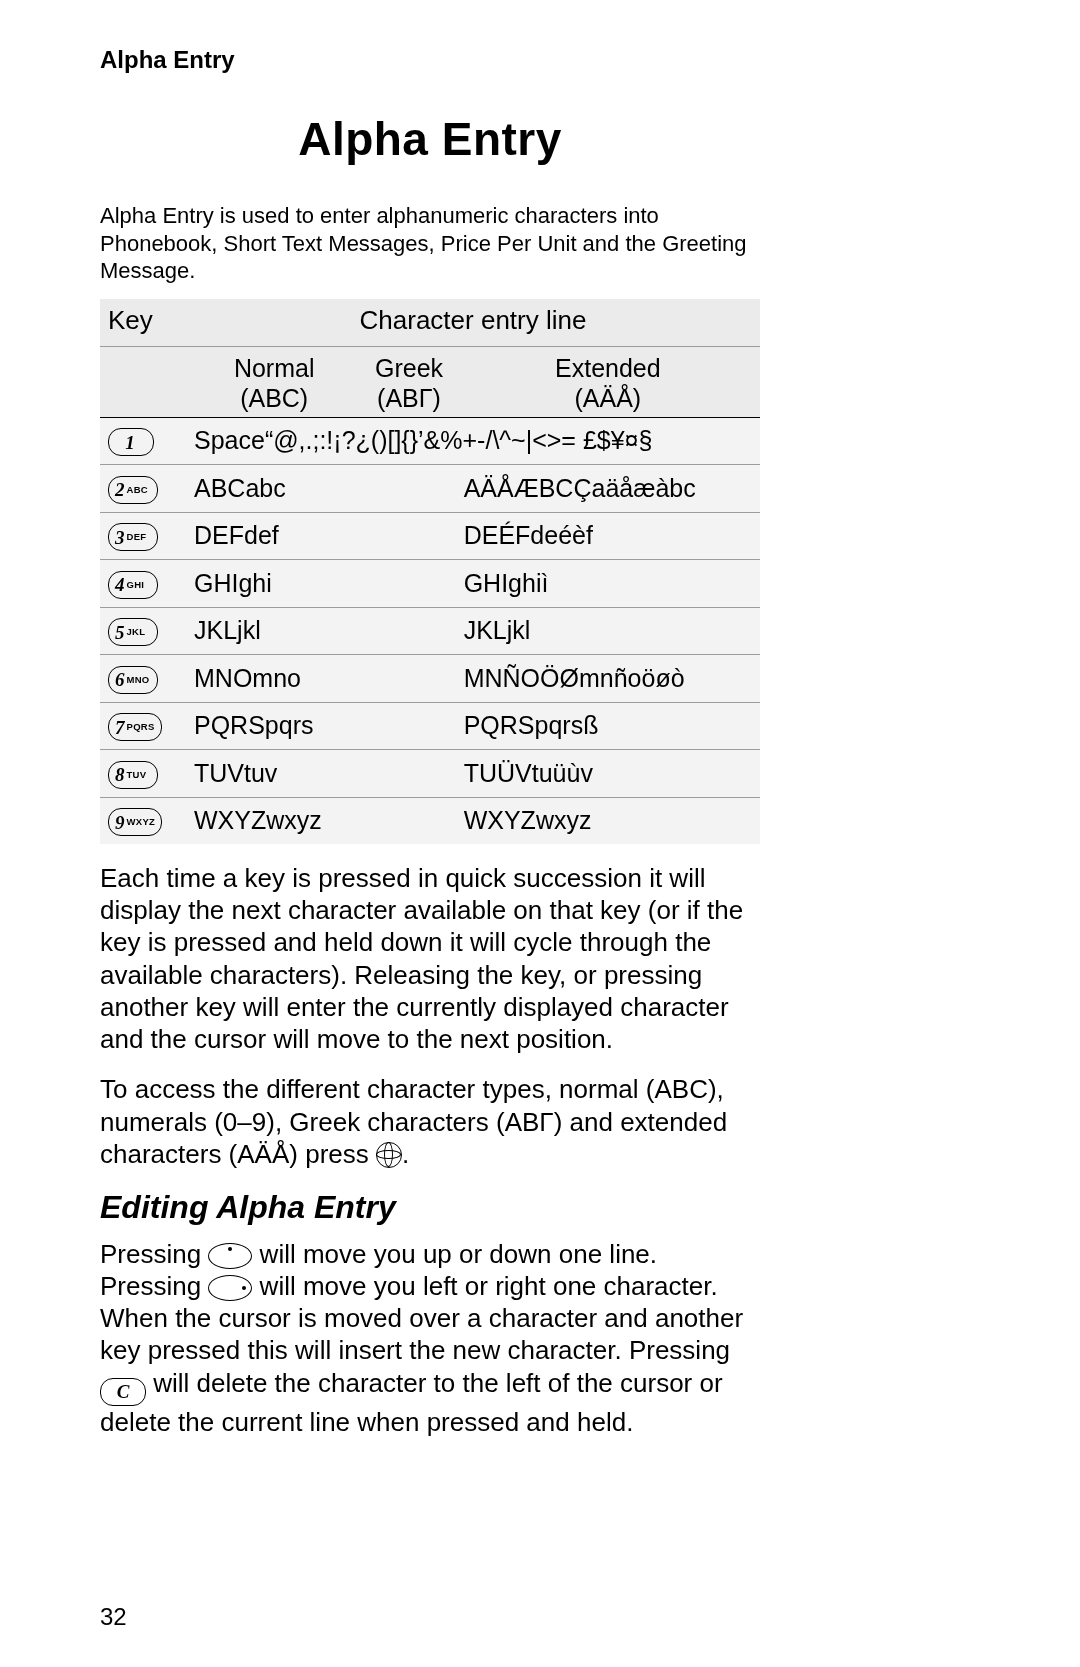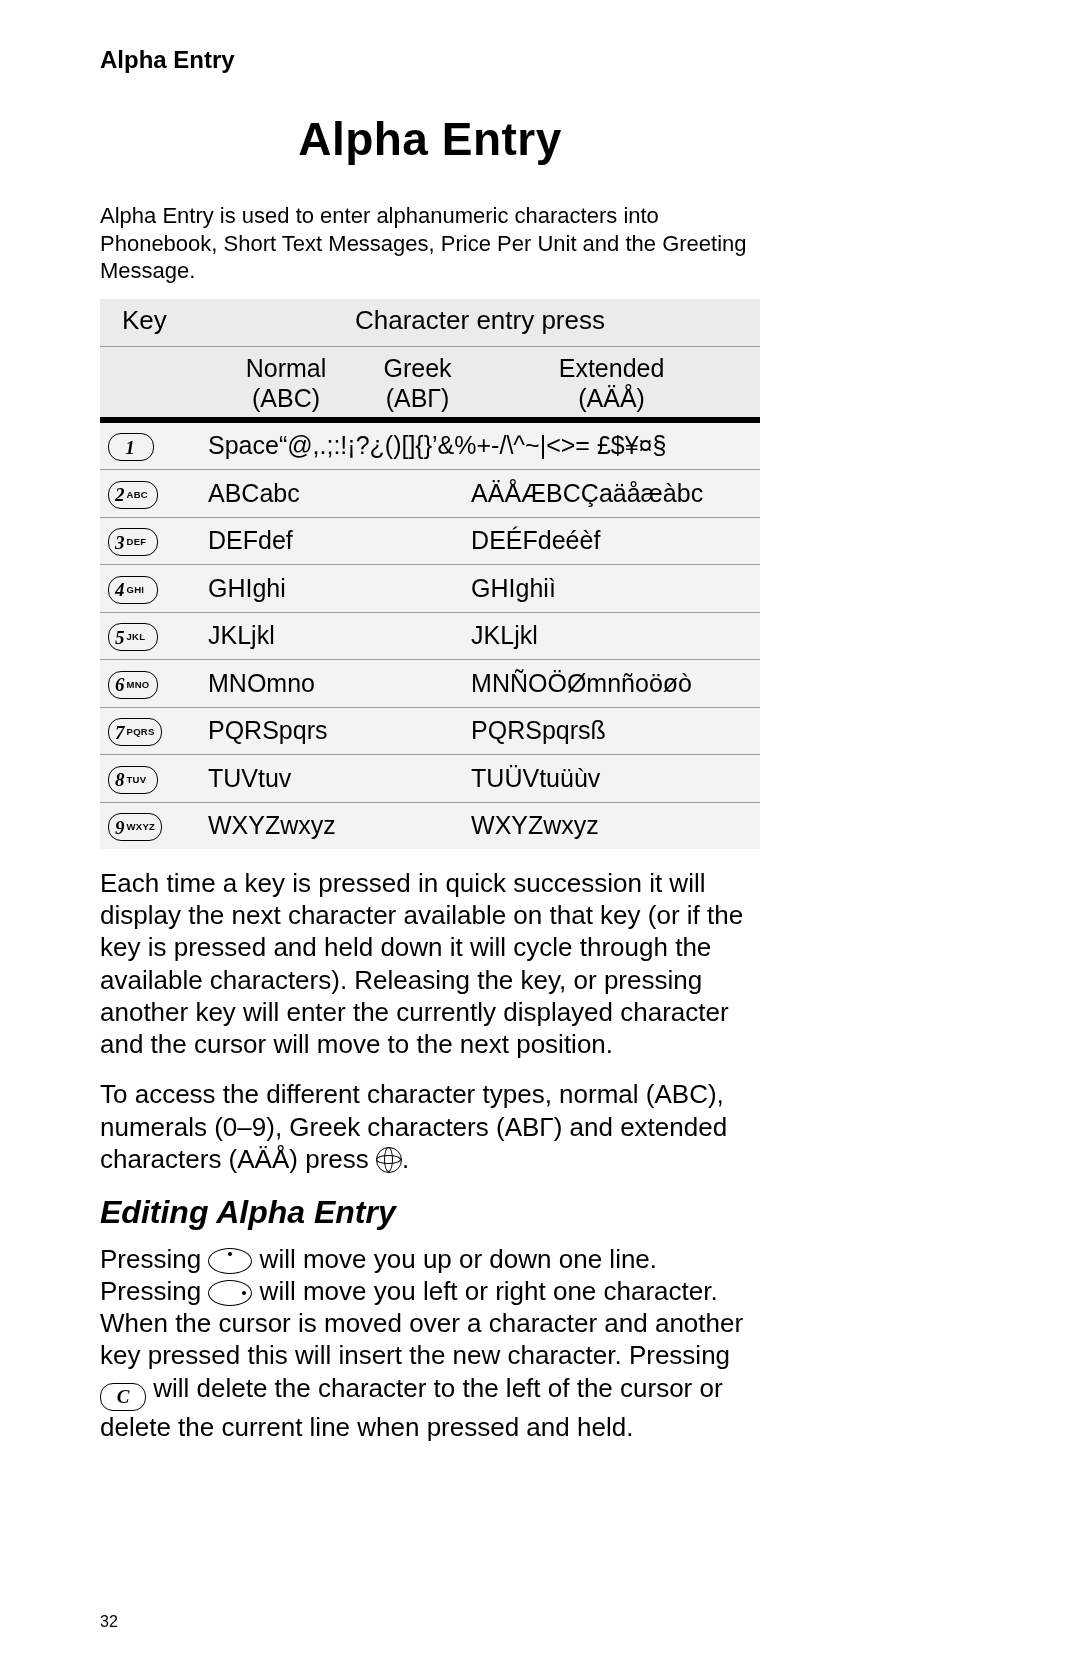--- a/index.html
+++ b/index.html
@@ -43,31 +43,31 @@
   }
   table.char-table thead tr.top th {
     background: #ebebeb;
     font-weight: normal;
     padding: 6px 8px 10px 8px;
     border-bottom: 1px solid #9c9c9c;
   }
   table.char-table thead tr.top th.key {
     width: 70px;
     text-align: left;
-    padding-left: 22px;
+    padding-left: 8px;
   }
   table.char-table thead tr.top th.type {
     text-align: center;
   }
   table.char-table thead tr.sub th {
     background: #ebebeb;
     font-weight: normal;
     text-align: center;
     padding: 6px 4px 4px 4px;
-    border-bottom: 6px solid #000000;
+    border-bottom: 1px solid #000000;
     line-height: 1.2;
     font-size: 25px;
   }
   table.char-table thead tr.sub th.spacer {
     width: 70px;
   }
   table.char-table thead tr.sub th .sublabel {
     display: block;
     font-size: 25px;
   }
@@ -177,39 +177,39 @@
     font-style: italic;
     font-weight: bold;
     font-size: 19px;
     vertical-align: -6px;
   }
 
   .page-num {
     position: absolute;
     left: 100px;
     bottom: 36px;
-    font-size: 16px;
+    font-size: 24px;
   }
 </style>
 </head>
 <body>
 
 <div class="page">
 
   <div class="running-head">Alpha Entry</div>
 
   <h1 class="title">Alpha Entry</h1>
 
   <p class="intro">Alpha Entry is used to enter alphanumeric characters into Phonebook, Short Text Messages, Price Per Unit and the Greeting Message.</p>
 
   <table class="char-table">
     <thead>
       <tr class="top">
         <th class="key">Key</th>
-        <th class="type" colspan="3">Character entry press</th>
+        <th class="type" colspan="3">Character entry line</th>
       </tr>
       <tr class="sub">
         <th class="spacer"></th>
         <th>
           <span>Normal</span>
           <span class="sublabel">(ABC)</span>
         </th>
         <th>
           <span>Greek</span>
           <span class="sublabel">(ΑΒΓ)</span>

